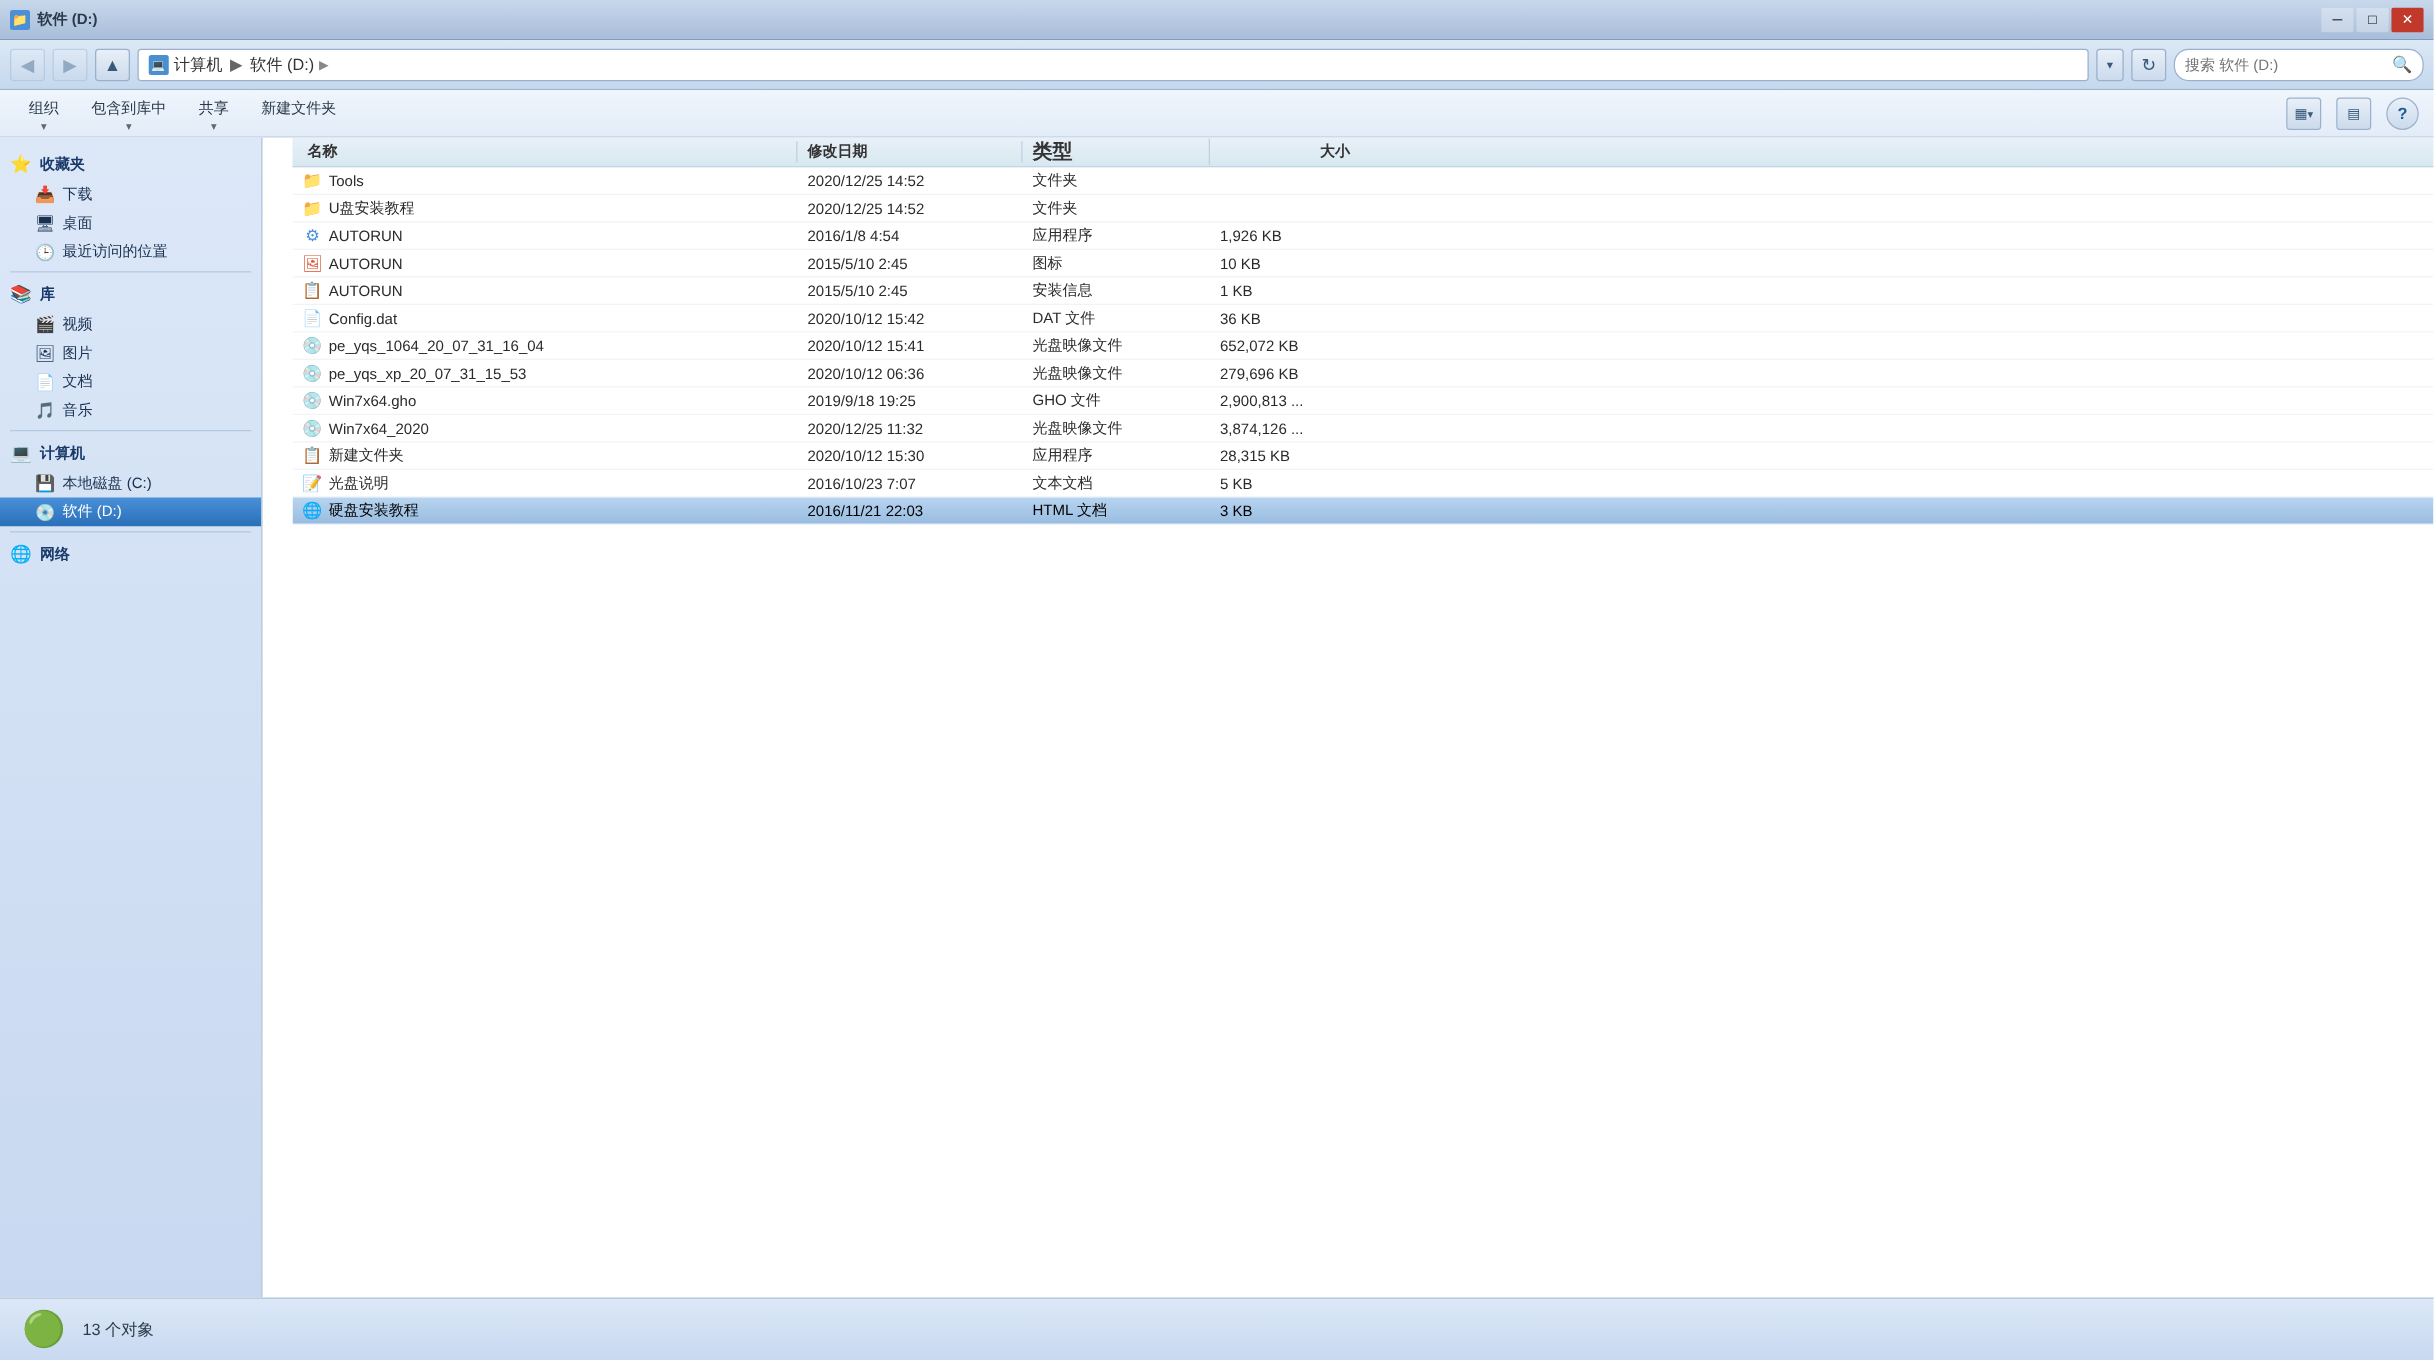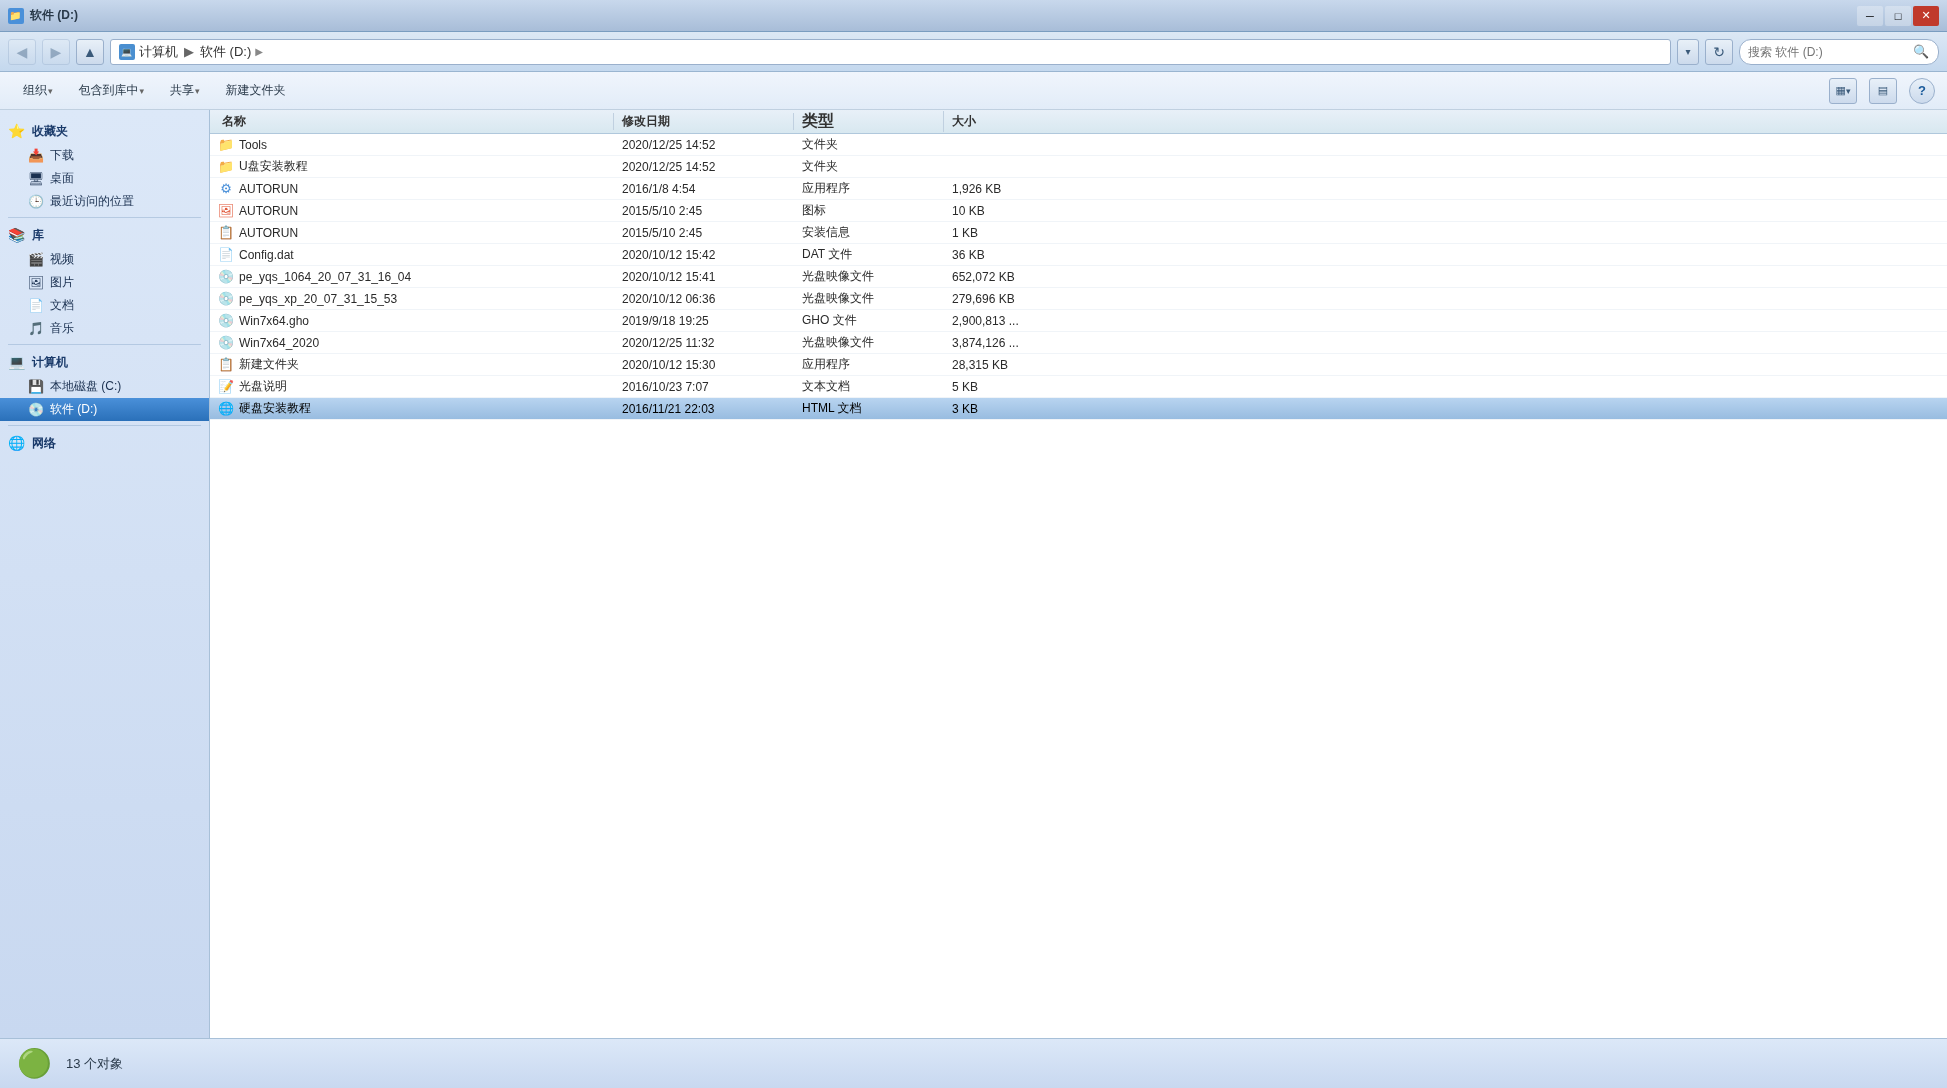--- a/index.html
+++ b/index.html
@@ -146,21 +146,21 @@
     }
     .tool-btn {
       height: 28px;
       padding: 0 10px;
       background: transparent;
       border: 1px solid transparent;
       border-radius: 3px;
       cursor: pointer;
       font-size: 12px;
       color: #2a3a4a;
-      display: flex; align-items: center; gap: 1px;
+      display: flex; align-items: center; gap: 1px; flex-direction: column;
     }
     .tool-btn .arrow { font-size: 9px; color: #666; }
     .toolbar-spacer { flex: 1; }
     .view-btn {
       width: 28px; height: 26px;
       background: linear-gradient(to bottom, #e8f0f8, #ccdaec);
       border: 1px solid #9ab0cc;
       border-radius: 3px;
       display: flex; align-items: center; justify-content: center;
       cursor: pointer; font-size: 11px; color: #3a5a7a;
@@ -234,20 +234,21 @@
       background: rgba(100,140,180,0.3);
       margin: 4px 8px;
     }
 
     
     .file-pane {
       flex: 1;
       display: flex;
       flex-direction: column;
       overflow: hidden;
+      padding-left: 24px;
     }
 
     .column-header {
       display: flex;
       align-items: center;
       height: 24px;
       background: linear-gradient(to bottom, #e8f0f8, #d8e8f0);
       border-bottom: 1px solid #b0c8dc;
       padding: 0 4px;
     }
@@ -278,20 +279,21 @@
       cursor: pointer;
       border-right: 1px solid #c0d0e0;
     }
     .col-size {
       flex: 0 0 120px;
       padding: 0 8px;
       font-size: 12px;
       color: #333;
       font-weight: bold;
       cursor: pointer;
+      text-align: right;
     }
 
     .file-list {
       flex: 1;
       overflow-y: auto;
       background: white;
     }
 
     .file-row {
       display: flex;

